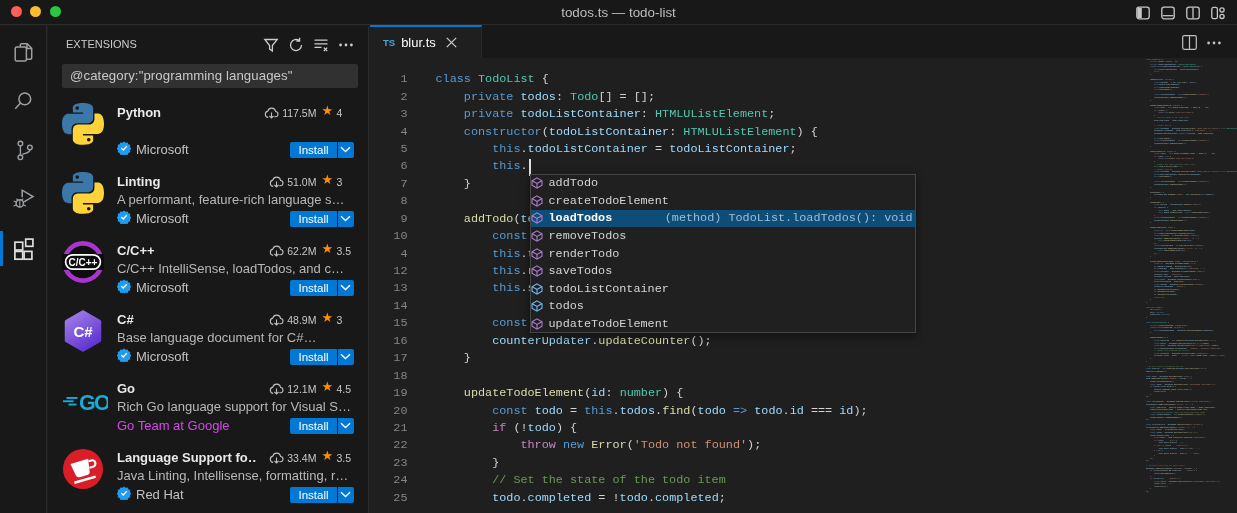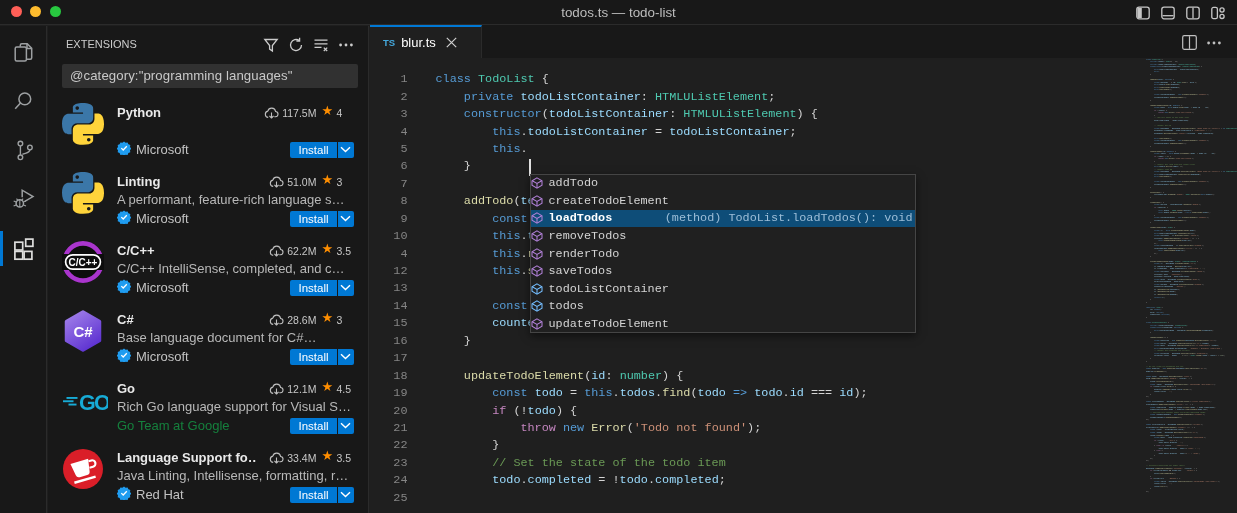--- a/index.html
+++ b/index.html
@@ -198,21 +198,21 @@
               <g fill="none" stroke="#bfbfbf" stroke-width="1.1">
 <path d="M4.2 10.4 a3.2 3.2 0 0 1 -0.4 -6.3 a4 4 0 0 1 7.8 0.4 a2.6 2.6 0 0 1 -0.4 5.2 h-0.9"></path>
 <path d="M7.5 5.4 v5.6 M7.5 11 l-2.1 -2.1 M7.5 11 l2.1 -2.1"></path>
               </g>
             </svg>
             <span style="margin-left:3px">62.2M</span>
           </span>
     <span style="position:absolute;left:204.5px;top:-1.5px;color:#ff8e00;font-size:13px">★</span>
     <span style="position:absolute;left:219.4px;top:0;height:16px;display:flex;align-items:center;font-size:10.5px;color:#c7c7c7">3.5</span>
   </div>
-  <div style="position:absolute;left:69px;top:26.4px;right:14px;font-size:13px;color:#b8b8b8;white-space:nowrap;overflow:hidden">C/C++ IntelliSense, completed, and c…</div>
+  <div style="position:absolute;left:69px;top:26.4px;right:14px;font-size:13px;color:#b8b8b8;white-space:nowrap;overflow:hidden">C/C++ IntelliSense, loadTodos, and c…</div>
   <div style="position:absolute;left:69px;top:44px;right:15px;height:17px;display:flex;align-items:center">
     <span style="display:inline-block;vertical-align:-3px;margin-right:5px"><svg width="14" height="14" viewBox="0 0 14 14" style="">
               <path d="M7 0.4 l1.6 1.3 2-0.3 0.8 1.9 1.9 0.8 -0.3 2 1.3 1.6 -1.3 1.6 0.3 2 -1.9 0.8 -0.8 1.9 -2 -0.3 -1.6 1.3 -1.6 -1.3 -2 0.3 -0.8 -1.9 -1.9 -0.8 0.3 -2 -1.3 -1.6 1.3 -1.6 -0.3 -2 1.9 -0.8 0.8 -1.9 2 0.3 z" fill="#1f9cf0"></path>
 <path d="M4.3 7.1 l1.9 1.9 3.6-3.7" fill="none" stroke="#fff" stroke-width="1.3"></path>
             </svg></span>
           <span style="font-size:13px;color:#c2c2c2">Microsoft</span>
     <span style="flex:1"></span>
     <span style="display:flex;height:16px">
       <span style="background:#0078d4;color:#fff;font-size:11.5px;display:flex;align-items:center;padding:0 8px;border-radius:2px 0 0 2px">Install</span>
       <span style="width:1px;background:#181818"></span>
@@ -237,21 +237,21 @@
           </svg></div>
   <div style="position:absolute;left:69px;top:7.6px;width:252px;height:16px;white-space:nowrap">
     <span style="position:absolute;left:0;top:0;height:16px;display:flex;align-items:center;max-width:140px;overflow:hidden;font-weight:bold;font-size:13px;color:#e9e9e9">C#</span>
     <span style="position:absolute;left:91.4px;width:108px;height:16px;display:flex;align-items:center;justify-content:flex-end;font-size:10.5px;color:#c7c7c7">
             <svg width="15" height="12" viewBox="0 0 15 12" style="">
               <g fill="none" stroke="#bfbfbf" stroke-width="1.1">
 <path d="M4.2 10.4 a3.2 3.2 0 0 1 -0.4 -6.3 a4 4 0 0 1 7.8 0.4 a2.6 2.6 0 0 1 -0.4 5.2 h-0.9"></path>
 <path d="M7.5 5.4 v5.6 M7.5 11 l-2.1 -2.1 M7.5 11 l2.1 -2.1"></path>
               </g>
             </svg>
-            <span style="margin-left:3px">28.6M</span>
+            <span style="margin-left:3px">48.9M</span>
           </span>
     <span style="position:absolute;left:204.5px;top:-1.5px;color:#ff8e00;font-size:13px">★</span>
     <span style="position:absolute;left:219.4px;top:0;height:16px;display:flex;align-items:center;font-size:10.5px;color:#c7c7c7">3</span>
   </div>
   <div style="position:absolute;left:69px;top:26.4px;right:14px;font-size:13px;color:#b8b8b8;white-space:nowrap;overflow:hidden">Base language document for C#…</div>
   <div style="position:absolute;left:69px;top:44px;right:15px;height:17px;display:flex;align-items:center">
     <span style="display:inline-block;vertical-align:-3px;margin-right:5px"><svg width="14" height="14" viewBox="0 0 14 14" style="">
               <path d="M7 0.4 l1.6 1.3 2-0.3 0.8 1.9 1.9 0.8 -0.3 2 1.3 1.6 -1.3 1.6 0.3 2 -1.9 0.8 -0.8 1.9 -2 -0.3 -1.6 1.3 -1.6 -1.3 -2 0.3 -0.8 -1.9 -1.9 -0.8 0.3 -2 -1.3 -1.6 1.3 -1.6 -0.3 -2 1.9 -0.8 0.8 -1.9 2 0.3 z" fill="#1f9cf0"></path>
 <path d="M4.3 7.1 l1.9 1.9 3.6-3.7" fill="none" stroke="#fff" stroke-width="1.3"></path>
             </svg></span>
@@ -286,21 +286,21 @@
 <path d="M7.5 5.4 v5.6 M7.5 11 l-2.1 -2.1 M7.5 11 l2.1 -2.1"></path>
               </g>
             </svg>
             <span style="margin-left:3px">12.1M</span>
           </span>
     <span style="position:absolute;left:204.5px;top:-1.5px;color:#ff8e00;font-size:13px">★</span>
     <span style="position:absolute;left:219.4px;top:0;height:16px;display:flex;align-items:center;font-size:10.5px;color:#c7c7c7">4.5</span>
   </div>
   <div style="position:absolute;left:69px;top:26.4px;right:14px;font-size:13px;color:#b8b8b8;white-space:nowrap;overflow:hidden">Rich Go language support for Visual S…</div>
   <div style="position:absolute;left:69px;top:44px;right:15px;height:17px;display:flex;align-items:center">
-    <span style="font-size:13px;color:#15803d">Go Team at Google</span>
+    <span style="font-size:13px;color:#d946ef">Go Team at Google</span>
     <span style="flex:1"></span>
     <span style="display:flex;height:16px">
       <span style="background:#0078d4;color:#fff;font-size:11.5px;display:flex;align-items:center;padding:0 8px;border-radius:2px 0 0 2px">Install</span>
       <span style="width:1px;background:#181818"></span>
       <span style="background:#0078d4;width:16.5px;display:flex;align-items:center;justify-content:center;border-radius:0 2px 2px 0">
               <svg width="11" height="7" viewBox="0 0 11 7" style="">
                 <path d="M1 1.2 L5.5 5.6 L10 1.2" fill="none" stroke="#fff" stroke-width="1.4"></path>
               </svg>
             </span>
     </span>
@@ -397,20 +397,21 @@
 <div class="cl">19</div>
 <div class="cl">20</div>
 <div class="cl">21</div>
 <div class="cl">22</div>
 <div class="cl">23</div>
 <div class="cl">24</div>
 <div class="cl">25</div>
     </div>
   <div class="mono" style="position:absolute;left:65.5px;top:13.2px;color:#d4d4d4">
       <div class="cl"><span style="color:#569cd6">class </span><span style="color:#4ec9b0">TodoList</span><span style="color:#d4d4d4"> {</span></div>
+<div class="cl"><span style="color:#d4d4d4">    </span><span style="color:#569cd6">private </span><span style="color:#9cdcfe">todos</span><span style="color:#d4d4d4">: </span><span style="color:#4ec9b0">Todo</span><span style="color:#d4d4d4">[] = [];</span></div>
 <div class="cl"><span style="color:#d4d4d4">    </span><span style="color:#569cd6">private </span><span style="color:#9cdcfe">todoListContainer</span><span style="color:#d4d4d4">: </span><span style="color:#4ec9b0">HTMLUListElement</span><span style="color:#d4d4d4">;</span></div>
 <div class="cl"><span style="color:#d4d4d4">    </span><span style="color:#569cd6">constructor</span><span style="color:#d4d4d4">(</span><span style="color:#9cdcfe">todoListContainer</span><span style="color:#d4d4d4">: </span><span style="color:#4ec9b0">HTMLUListElement</span><span style="color:#d4d4d4">) {</span></div>
 <div class="cl"><span style="color:#d4d4d4">        </span><span style="color:#569cd6">this</span><span style="color:#d4d4d4">.</span><span style="color:#9cdcfe">todoListContainer</span><span style="color:#d4d4d4"> = </span><span style="color:#9cdcfe">todoListContainer</span><span style="color:#d4d4d4">;</span></div>
 <div class="cl"><span style="color:#d4d4d4">        </span><span style="color:#569cd6">this</span><span style="color:#d4d4d4">.</span></div>
 <div class="cl"><span style="color:#d4d4d4">    }</span></div>
 <div class="cl">&nbsp;</div>
 <div class="cl"><span style="color:#d4d4d4">    </span><span style="color:#dcdcaa">addTodo</span><span style="color:#d4d4d4">(</span><span style="color:#9cdcfe">text</span><span style="color:#d4d4d4">: </span><span style="color:#4ec9b0">string</span><span style="color:#d4d4d4">) {</span></div>
 <div class="cl"><span style="color:#d4d4d4">        </span><span style="color:#569cd6">const </span><span style="color:#9cdcfe">newTodo</span><span style="color:#d4d4d4"> = { </span><span style="color:#9cdcfe">id</span><span style="color:#d4d4d4">: </span><span style="color:#9cdcfe">Date</span><span style="color:#d4d4d4">.</span><span style="color:#dcdcaa">now</span><span style="color:#d4d4d4">(), </span><span style="color:#9cdcfe">text</span><span style="color:#d4d4d4"> };</span></div>
 <div class="cl"><span style="color:#d4d4d4">        </span><span style="color:#569cd6">this</span><span style="color:#d4d4d4">.</span><span style="color:#9cdcfe">todos</span><span style="color:#d4d4d4">.</span><span style="color:#dcdcaa">push</span><span style="color:#d4d4d4">(</span><span style="color:#9cdcfe">newTodo</span><span style="color:#d4d4d4">);</span></div>
 <div class="cl"><span style="color:#d4d4d4">        </span><span style="color:#569cd6">this</span><span style="color:#d4d4d4">.</span><span style="color:#dcdcaa">renderTodo</span><span style="color:#d4d4d4">(</span><span style="color:#9cdcfe">newTodo</span><span style="color:#d4d4d4">);</span></div>

